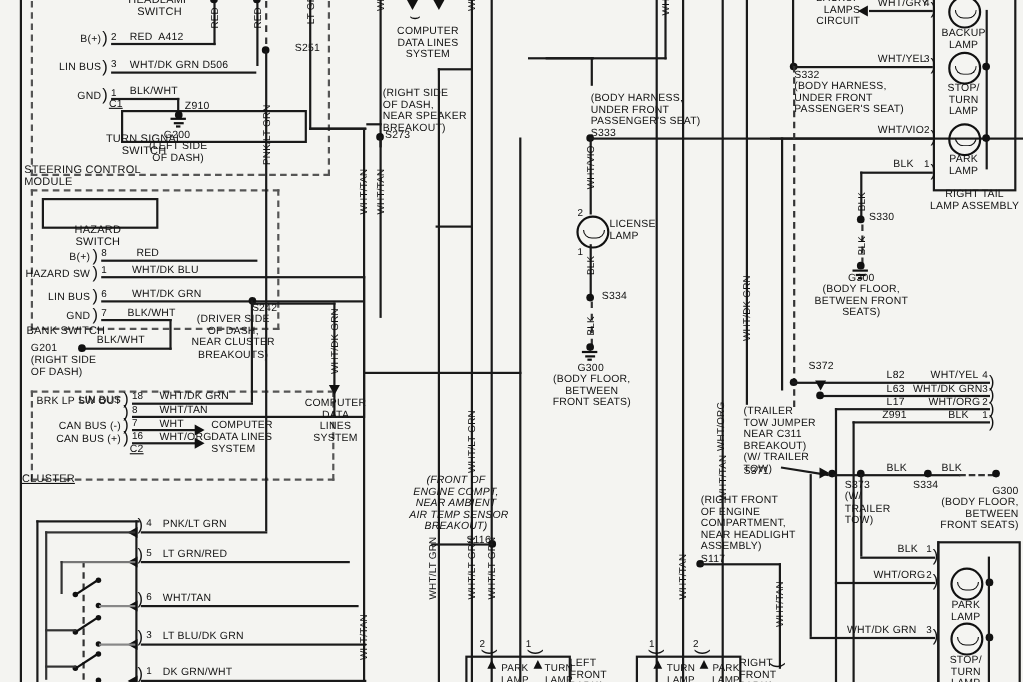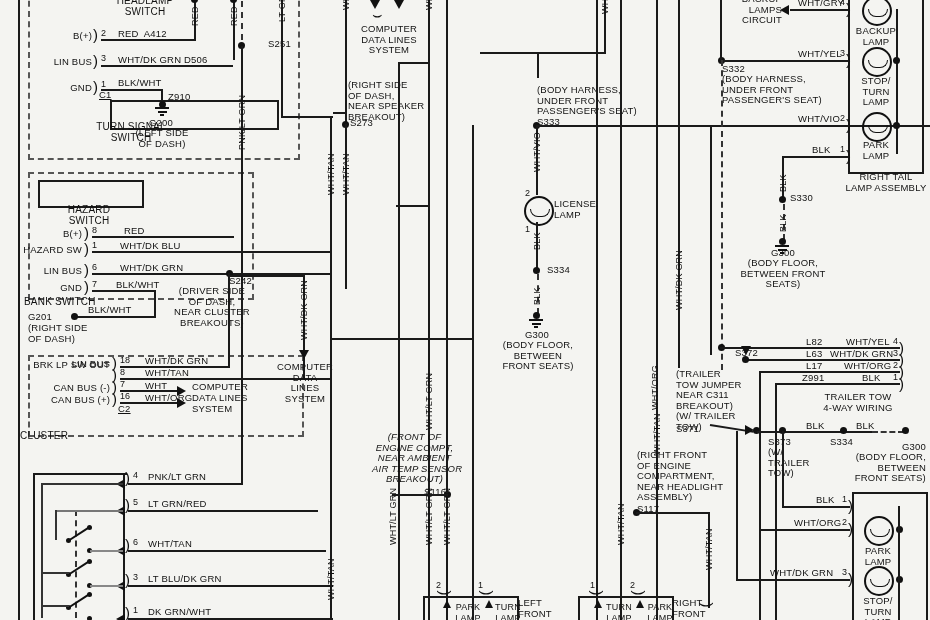--- a/index.html
+++ b/index.html
@@ -59,20 +59,22 @@
   <div class="wire wv" style="left:18px;top:0;height:620px;"></div>
 
   <div class="dbox" style="left:28px;top:-40px;width:268px;height:196px;"></div>
 
   <div class="lbl c" style="left:30px;top:-4px;width:230px;font-size:10px;">HEADLAMP
 SWITCH</div>
 
   <div class="box" style="left:110px;top:100px;width:165px;height:26px;"></div>
   <div class="lbl c" style="left:26px;top:122px;width:210px;font-size:10px;">TURN SIGNAL
 SWITCH</div>
+  <div class="lbl" style="left:22px;top:150px;width:200px;font-size:10px;">STEERING CONTROL
+MODULE</div>
 
   <div class="lbl r" style="left:30px;top:31px;width:62px;">B(+)</div>
   <div class="conn" style="left:93px;top:30px;">)</div>
   <div class="pin" style="left:101px;top:28px;">2</div>
   <div class="lbl" style="left:118px;top:29px;">RED  A412</div>
   <div class="wire wh" style="left:101px;top:39px;width:95px;"></div>
   <div class="wire wv" style="left:194px;top:-14px;height:55px;"></div>
   <div class="vlbl" style="left:190px;top:26px;">RED</div>
   <div class="dot" style="left:191px;top:-4px;"></div>
 
@@ -141,21 +143,21 @@
   <div class="wire wv" style="left:154px;top:290px;height:28px;"></div>
   <div class="wire wh" style="left:76px;top:316px;width:80px;"></div>
   <div class="lbl" style="left:24px;top:297px;font-size:10px;">BANK SWITCH</div>
   <div class="lbl" style="left:88px;top:305px;">BLK/WHT</div>
   <div class="dot" style="left:71px;top:313px;"></div>
   <div class="lbl" style="left:28px;top:312px;">G201</div>
   <div class="lbl" style="left:28px;top:323px;">(RIGHT SIDE
 OF DASH)</div>
 
   <div class="dbox" style="left:28px;top:355px;width:272px;height:78px;"></div>
-  <div class="lbl" style="left:20px;top:431px;font-size:10px;">CLUSTER</div>
+  <div class="lbl" style="left:20px;top:431px;font-size:10px;text-decoration:underline;">CLUSTER</div>
 
   <div class="lbl r" style="left:28px;top:359px;width:82px;">LIN BUS</div>
   <div class="conn" style="left:112px;top:358px;">)</div>
   <div class="pin" style="left:120px;top:355px;">18</div>
   <div class="lbl" style="left:145px;top:356px;">WHT/DK GRN</div>
   <div class="wire wh" style="left:120px;top:366px;width:110px;"></div>
   <div class="wire wv" style="left:228px;top:273px;height:93px;"></div>
 
   <div class="lbl r" style="left:10px;top:360px;width:100px;">BRK LP SW OUT</div>
   <div class="conn" style="left:112px;top:370px;">)</div>
@@ -452,21 +454,21 @@
       <i></i>
       <i></i>
     </div>
   <div class="lbl c" style="left:748px;top:248px;width:70px;">G300</div>
   <div class="lbl c" style="left:733px;top:258px;width:100px;">(BODY FLOOR,
 BETWEEN FRONT
 SEATS)</div>
 
   <div class="dash-v" style="left:721px;top:60px;height:310px;"></div>
 
-  <div class="lbl" style="left:735px;top:348px;">S372</div>
+  <div class="lbl" style="left:735px;top:328px;">S372</div>
   <div class="dot" style="left:718px;top:344px;"></div>
   <div class="wire wh" style="left:720px;top:347px;width:180px;"></div>
   <div class="lbl" style="left:806px;top:337px;">L82</div>
   <div class="lbl" style="left:846px;top:337px;">WHT/YEL</div>
   <div class="pin" style="left:893px;top:336px;">4</div>
   <div class="conn" style="left:899px;top:343px;">)</div>
 
   <div class="wire wh" style="left:745px;top:359px;width:155px;"></div>
   <div class="dot" style="left:742px;top:356px;"></div>
   <div class="arr-d" style="left:741px;top:346px;"></div>
@@ -482,22 +484,20 @@
   <div class="conn" style="left:899px;top:367px;">)</div>
   <div class="wire wv" style="left:759px;top:371px;height:249px;"></div>
 
   <div class="wire wh" style="left:775px;top:383px;width:125px;"></div>
   <div class="lbl" style="left:802px;top:373px;">Z991</div>
   <div class="lbl" style="left:862px;top:373px;">BLK</div>
   <div class="pin" style="left:893px;top:372px;">1</div>
   <div class="conn" style="left:899px;top:379px;">)</div>
   <div class="wire wv" style="left:775px;top:383px;height:237px;"></div>
 
-  <div class="lbl c" style="left:798px;top:392px;width:120px;">TRAILER TOW
-4-WAY WIRING</div>
 
   <div class="lbl" style="left:676px;top:369px;">(TRAILER
 TOW JUMPER
 NEAR C311
 BREAKOUT)
 (W/ TRAILER
 TOW)</div>
   <div class="lbl" style="left:676px;top:424px;">S371</div>
   <div class="wire wh" style="left:710px;top:424px;width:44px;transform:rotate(9deg);transform-origin:0 50%;"></div>
   <div class="dot" style="left:753px;top:427px;"></div>

